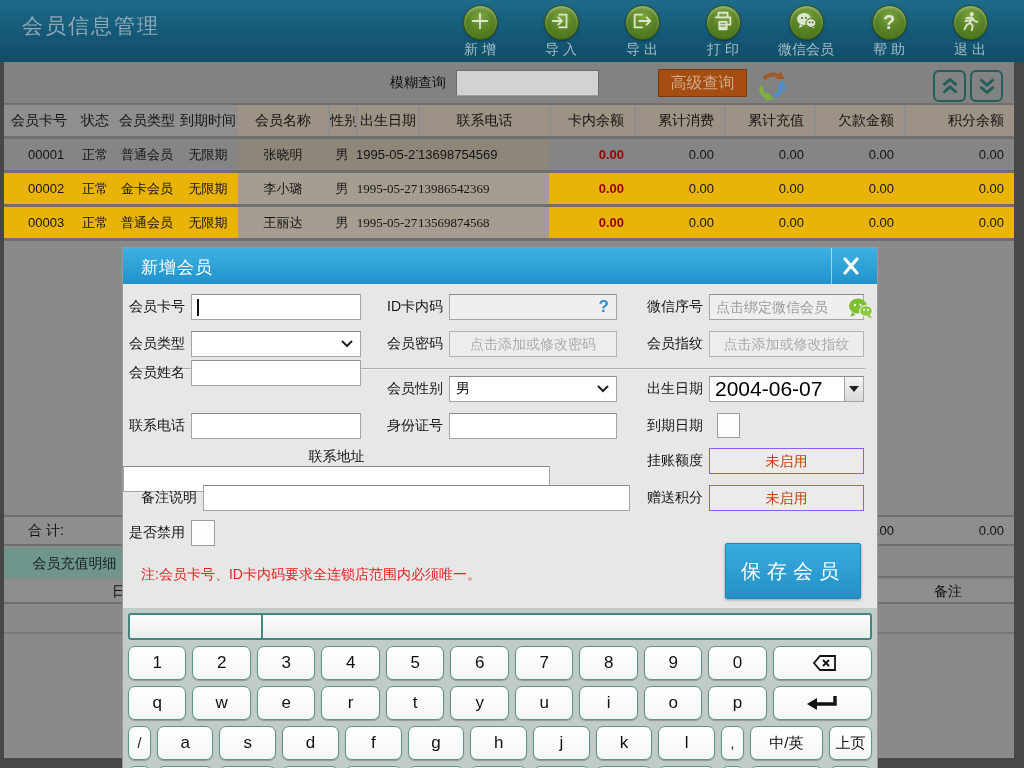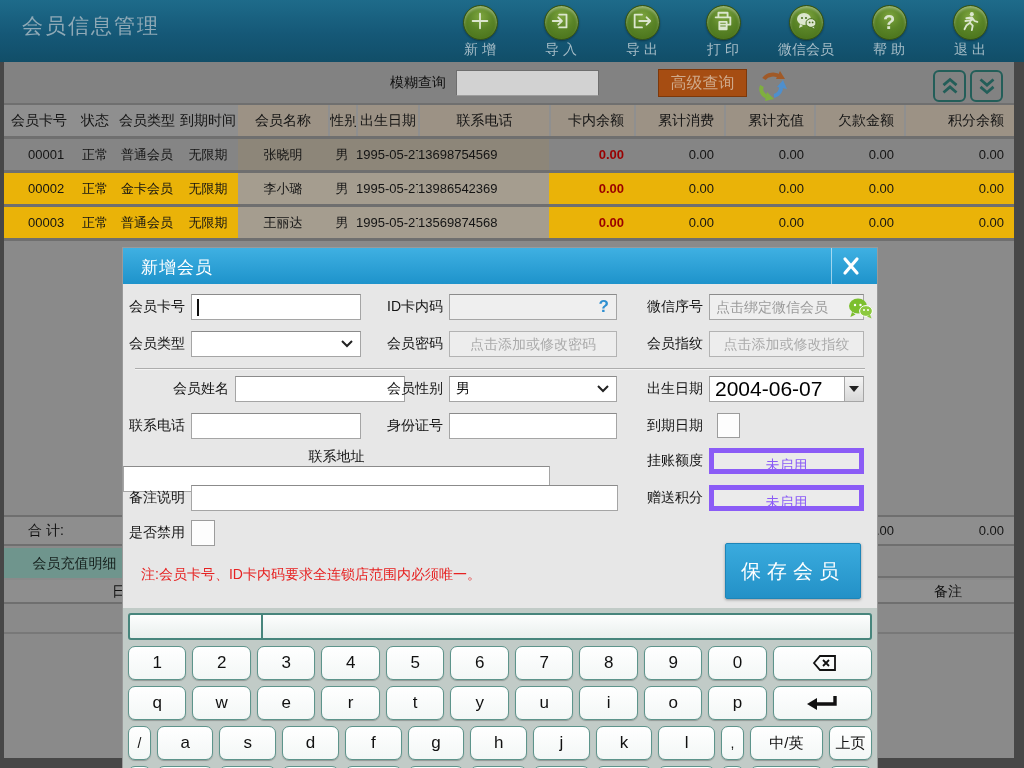--- a/index.html
+++ b/index.html
@@ -45,21 +45,21 @@
   .thead { position:absolute; left:4px; right:10px; top:105px; background:#8F8F8F; }
   .thead .cell { font-size:14px; text-align:center; }
   .thead .tint { background:#9C9285; }
   .thead .tint + .tint { border-left:2px solid #8F8F8F; }
   .num { text-align:right !important; padding-right:10px; }
   .rows { position:absolute; left:4px; right:10px; top:136px; }
   .sep { height:3px; background:#6F6F6F; }
   .row-dark { background:#858585; }
   .row-lite { background:#eab308;align-items:center; }
   .row-dark .tint4 { background:#8D8679; }
-  .row-lite .tint4 { background:#A59D8F; }
+  .row-lite .tint4 { background:#A59D8F;font-family:Liberation Serif, serif; }
   .c0pad { padding-left:24px; }
   .balance { color:#990000; font-weight:bold; }
   .ctr { text-align:center; }
 
   
   .sumrow { position:absolute; left:4px; right:10px; top:515px; height:31px; background:#8E8E8E;
             border-top:2px solid #6F6F6F; border-bottom:2px solid #6F6F6F; display:flex; line-height:27px;}
   .sum-label { position:absolute; left:24px; font-size:14px; color:#111; }
   .tabband { position:absolute; left:4px; right:10px; top:548px; height:30px; background:#898989; border-bottom:2px solid #707070;}
   .tab { position:absolute; left:0px; top:0px; width:141px; height:30px; background:#6F958D;
@@ -77,21 +77,21 @@
                background:linear-gradient(#3FB0E2,#1E93CB); }
   .dlg-title-text { position:absolute; left:18px; top:8px; color:#fff; font-size:17px; letter-spacing:1px;}
   .dlg-close { position:absolute; right:8px; top:0px; width:38px; height:36px; display:flex; align-items:center;
                justify-content:center; cursor:pointer; border-left:1px solid rgba(255,255,255,.55); }
   .frow { position:absolute; display:flex; align-items:center; }
   .flabel { font-size:14px; color:#151515; width:62px; text-align:right; margin-right:6px; white-space:nowrap;}
   .fin { height:26px; background:#fff; border:1px solid #A5A5A5; border-top-color:#8B8B8B; position:relative;}
   .fin.gray { background:#EFEFEF; }
   .fbtn { height:26px; background:#EDEDED; border:1px solid #B3B3B3; color:#ABABAB; font-size:14px;
           text-align:center; line-height:24px; cursor:pointer;}
-  .fdis { height:26px; background:#EBEBEB; border:5px solid #8b5cf6; color:#8b5cf6; font-size:14px;
+  .fdis { height:26px; background:#EBEBEB; border:1px solid #8b5cf6; color:#c2410c; font-size:14px;
           text-align:center; line-height:24px; }
   .wide { width:427px; } .f1 { width:170px; } .f2 { width:168px; } .f3 { width:155px; }
   .caret { position:absolute; left:5px; top:4px; width:1.5px; height:17px; background:#111; }
   .qicon { position:absolute; right:7px; top:2px; color:#2E8FD0; font-size:17px; font-weight:bold; }
   .ph { position:absolute; left:6px; top:4px; color:#9B9B9B; font-size:14px; white-space:nowrap;}
   .combo { display:flex; align-items:center; }
   .combo .val { flex:1; padding-left:6px; font-size:14px; color:#111; }
   .chev { margin-right:6px; }
   .datebtn { width:19px; height:24px; background:linear-gradient(#F4F4F4,#D8D8D8); border-left:1px solid #A5A5A5;
              display:flex; align-items:center; justify-content:center; cursor:pointer;}
@@ -376,21 +376,21 @@
       <div class="flabel">会员指纹</div>
       <div class="fbtn f3">点击添加或修改指纹</div>
     </div>
     <div class="frow" style="left:258px; top:83px;">
       <div class="flabel">会员密码</div>
       <div class="fbtn f2">点击添加或修改密码</div>
     </div>
 
     <div class="hsep"></div>
 
-    <div class="frow" style="left:0px; top:128px;padding-left:44px;">
+    <div class="frow" style="left:0px; top:112px;">
       <div class="flabel">会员姓名</div>
       <div class="fin f1"></div>
     </div>
     <div class="frow" style="left:258px; top:128px;">
       <div class="flabel">会员性别</div>
       <div class="fin f2 combo">
         <span class="val">男</span>
         <svg class="chev" width="14" height="10" viewBox="0 0 14 10">
           <path d="M2 2 l5 5 5 -5" fill="none" stroke="#222" stroke-width="2"></path>
           </svg>
@@ -421,21 +421,21 @@
 
     <div class="frow" style="left:0px; top:200px;flex-direction:column;">
       <div class="flabel">联系地址</div>
       <div class="fin wide"></div>
     </div>
     <div class="frow" style="left:518px; top:200px;">
       <div class="flabel">挂账额度</div>
       <div class="fdis f3">未启用</div>
     </div>
 
-    <div class="frow" style="left:0px; top:237px;">
+    <div class="frow" style="left:12px; top:237px;">
       <div class="flabel">备注说明</div>
       <div class="fin wide"></div>
     </div>
     <div class="frow" style="left:518px; top:237px;">
       <div class="flabel">赠送积分</div>
       <div class="fdis f3">未启用</div>
     </div>
 
     <div class="frow" style="left:0px; top:272px;">
       <div class="flabel">是否禁用</div>

